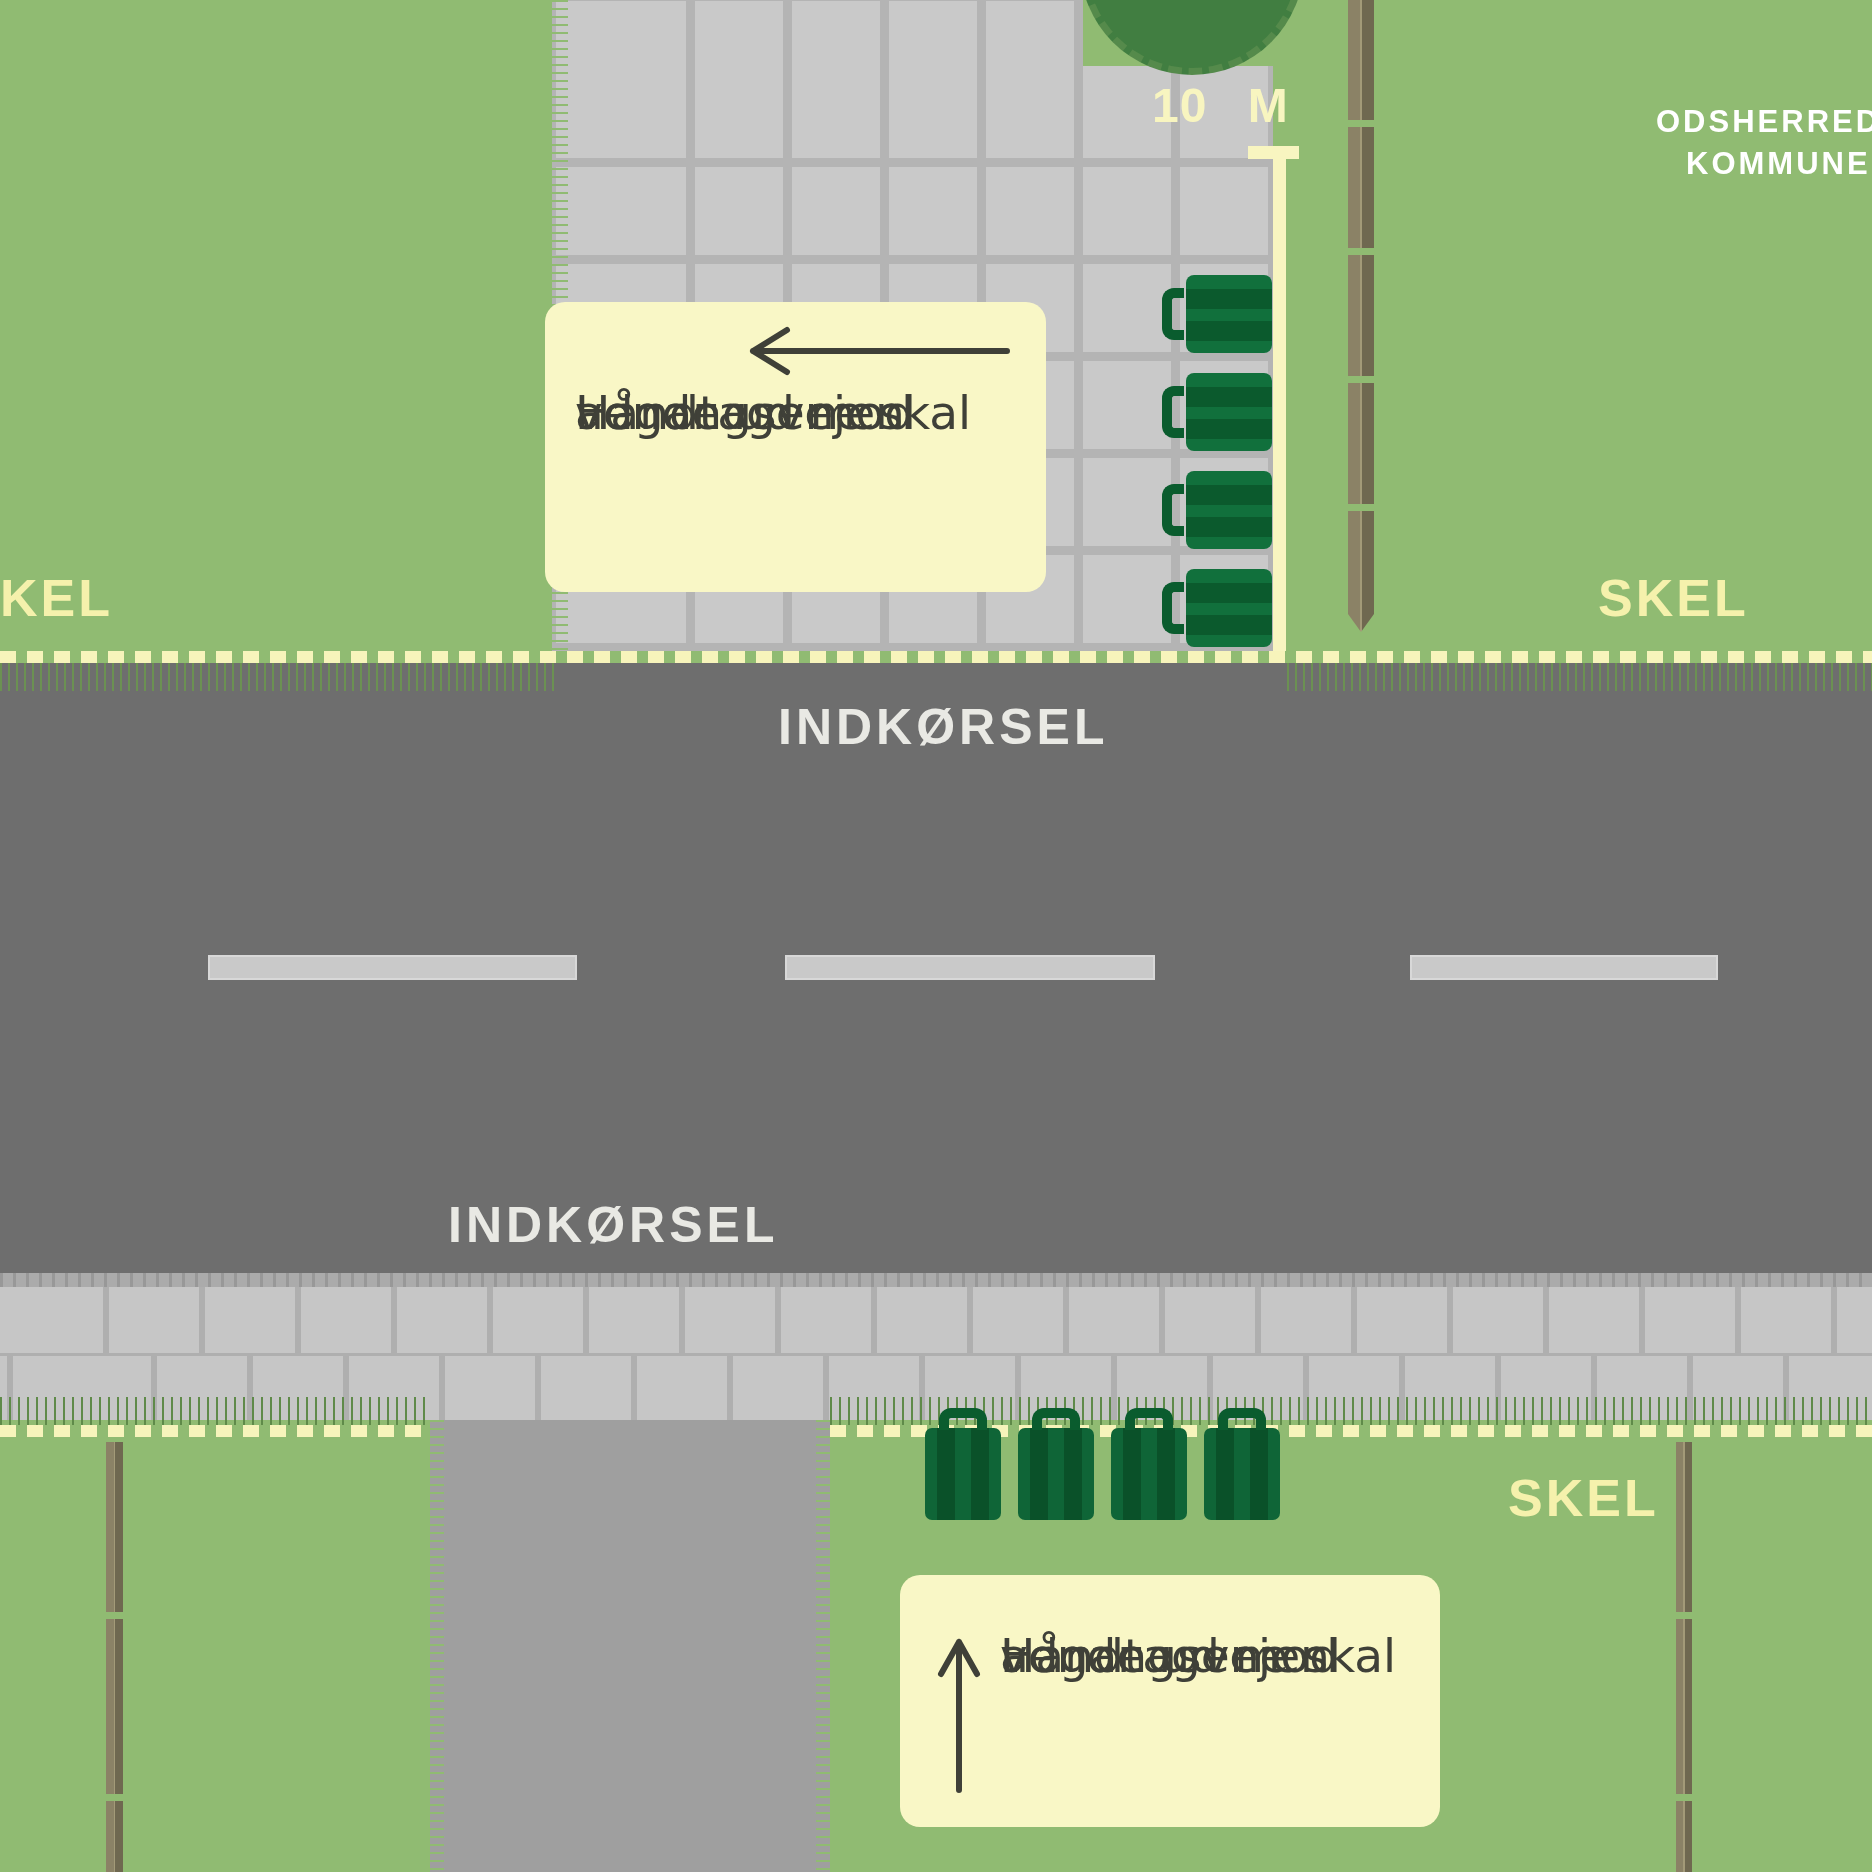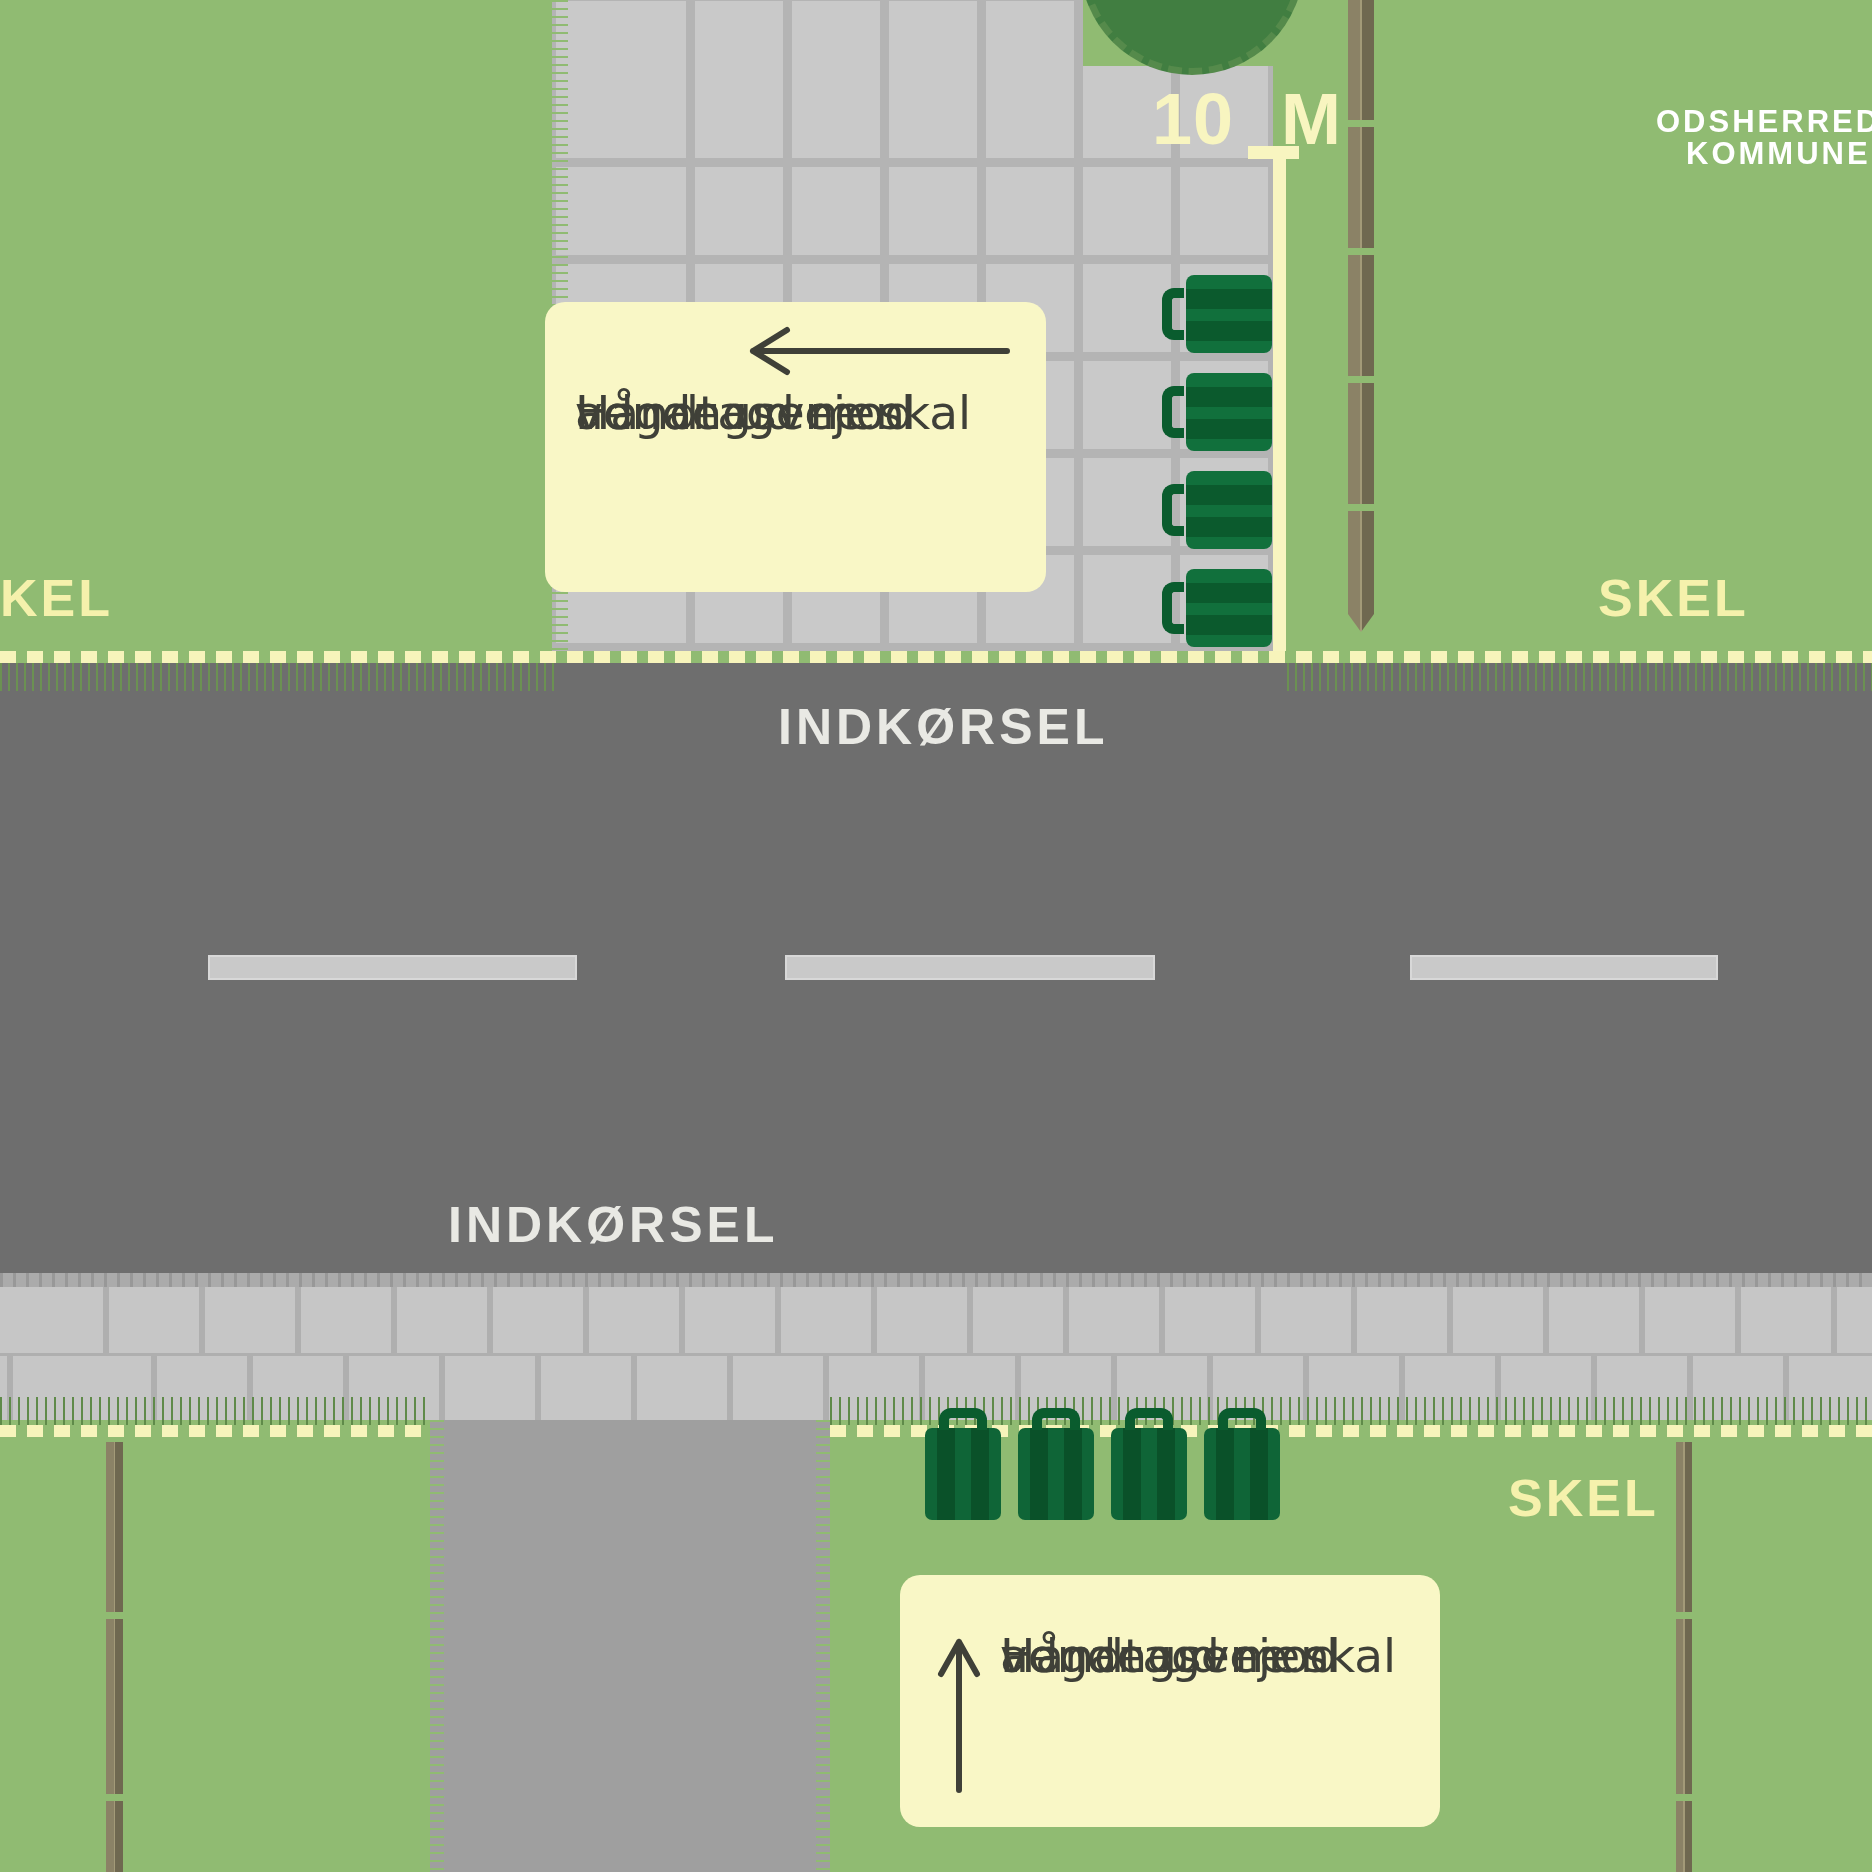--- a/index.html
+++ b/index.html
@@ -58,21 +58,21 @@
   .fence{background:linear-gradient(to right,#8b8266 0 46%,#a39a78 46% 54%,#6f6850 54% 100%);}
   .fence.top-right{left:1348px;top:0;width:26px;height:632px;
     clip-path:polygon(0 0,100% 0,100% calc(100% - 18px),50% 100%,0 calc(100% - 18px));}
   .fence.bottom-left{left:106px;top:1442px;width:17px;height:430px;}
   .fence.bottom-right{left:1676px;top:1442px;width:16px;height:430px;}
   .fence-joint{left:0;width:100%;height:7px;background:#90bb72;}
 
   
   .measure-line{left:1273px;top:158px;width:13px;height:493px;background:#f8f5c0;}
   .measure-tbar{left:1248px;top:146px;width:51px;height:13px;background:#f8f5c0;}
-  .measure-label{left:1152px;top:78px;color:#f8f5c0;font-size:72px;font-weight:bold;
+  .measure-label{left:1152px;top:78px;color:#f8f5c0;font-size:48px;font-weight:bold;
     letter-spacing:1px;word-spacing:26px;}
 
   
   .bin{background:#11703c;border-radius:8px;}
   .bin.top{left:1186px;width:86px;height:78px;
     background:linear-gradient(to bottom,#11703c 0 14px,#0b5a2d 14px 34px,#11703c 34px 46px,#0b5a2d 46px 66px,#11703c 66px 78px);
     border-radius:8px;}
   .bin.top.b1{top:275px;} .bin.top.b2{top:373px;} .bin.top.b3{top:471px;} .bin.top.b4{top:569px;}
   .bin.top .handle{left:-24px;top:13px;width:22px;height:52px;border:10px solid #0a5c2e;
     border-right:none;border-radius:12px 0 0 12px;}
@@ -93,21 +93,21 @@
   .callout-text.top{left:575px;top:384px;width:426px;text-align:right;}
   .callout-text.bottom{left:1000px;top:1626px;width:420px;text-align:left;line-height:59px;}
   .arrow-svg{overflow:visible;}
   .arrow-svg.left{left:735px;top:322px;}
   .arrow-svg.up{left:933px;top:1628px;}
 
   
   .site-name{left:18px;top:84px;color:#ffffff;font-size:76px;font-weight:bold;letter-spacing:1px;}
   .muni{color:#ffffff;font-weight:bold;font-size:31px;letter-spacing:3px;white-space:nowrap;}
   .muni.l1{left:1656px;top:104px;}
-  .muni.l2{left:1686px;top:136px;}
+  .muni.l2{left:1686px;top:146px;}
   .skel{color:#f5f1ac;font-size:52px;font-weight:bold;letter-spacing:3px;}
   .skel.left{left:0;top:568px;}
   .skel.right{left:1598px;top:568px;}
   .skel.bottom{left:1508px;top:1468px;}
   .road-label{color:#e9e9e4;font-size:50px;font-weight:bold;letter-spacing:4px;white-space:nowrap;}
   .road-label.top{left:778px;top:698px;}
   .road-label.bottom{left:448px;top:1196px;}
   .fortorv{left:1542px;top:1316px;color:#54544f;font-size:50px;font-weight:bold;letter-spacing:4px;}
 </style>
 </head>

